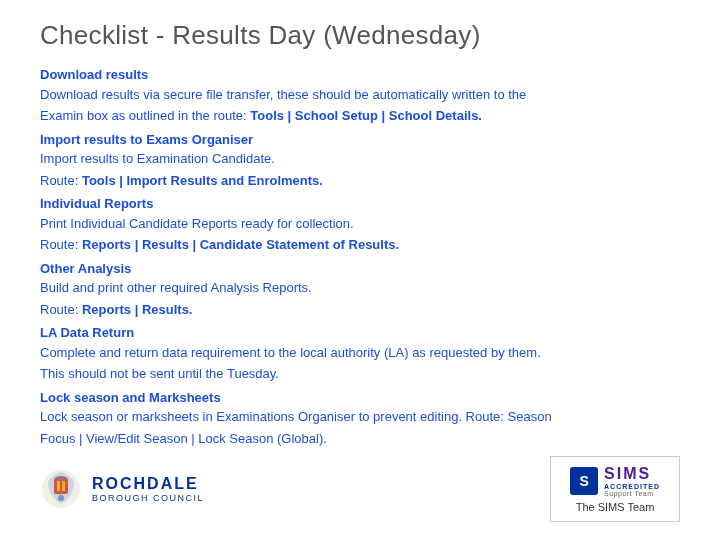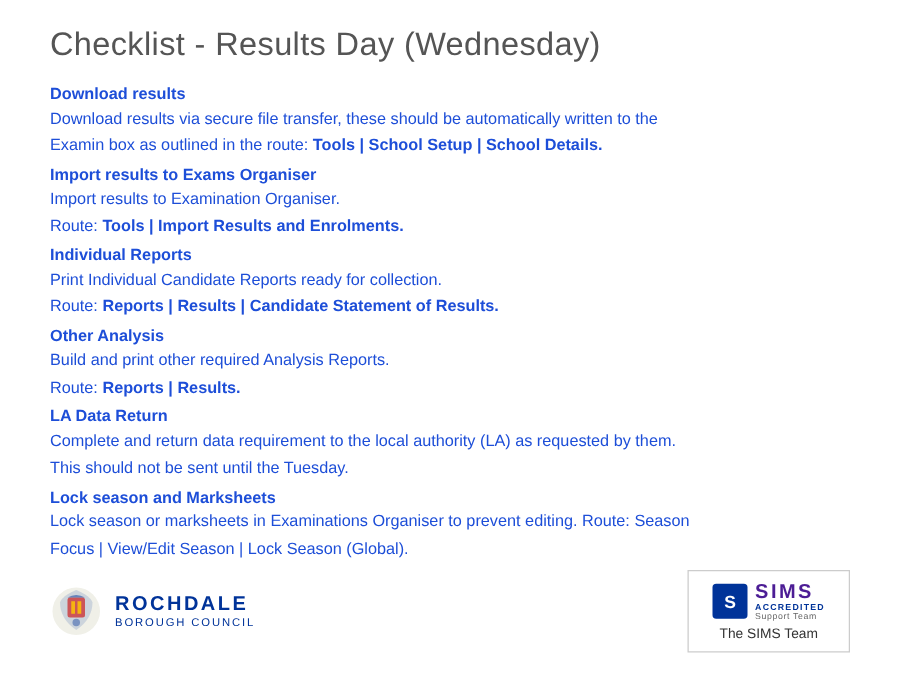--- a/index.html
+++ b/index.html
@@ -154,21 +154,21 @@
 <div class="page">
   <h1 class="title">Checklist  - Results Day (Wednesday)</h1>
 
   <div class="content">
 
     <span class="section-heading">Download results</span>
     <span class="section-text">Download results via secure file transfer, these should be automatically written to the</span>
     <span class="section-text">Examin box as outlined in the route: <span class="bold-inline">Tools | School Setup | School Details.</span></span>
 
     <span class="section-heading">Import results to Exams Organiser</span>
-    <span class="section-text">Import results to Examination Organiser.</span>
+    <span class="section-text">Import results to Examination Candidate.</span>
     <span class="section-text">Route: <span class="bold-inline">Tools | Import Results and Enrolments.</span></span>
 
     <span class="section-heading">Individual Reports</span>
     <span class="section-text">Print Individual Candidate Reports ready for collection.</span>
     <span class="section-text">Route: <span class="bold-inline">Reports | Results | Candidate Statement of Results.</span></span>
 
     <span class="section-heading">Other Analysis</span>
     <span class="section-text">Build and print other required Analysis Reports.</span>
     <span class="section-text">Route: <span class="bold-inline">Reports | Results.</span></span>
 

